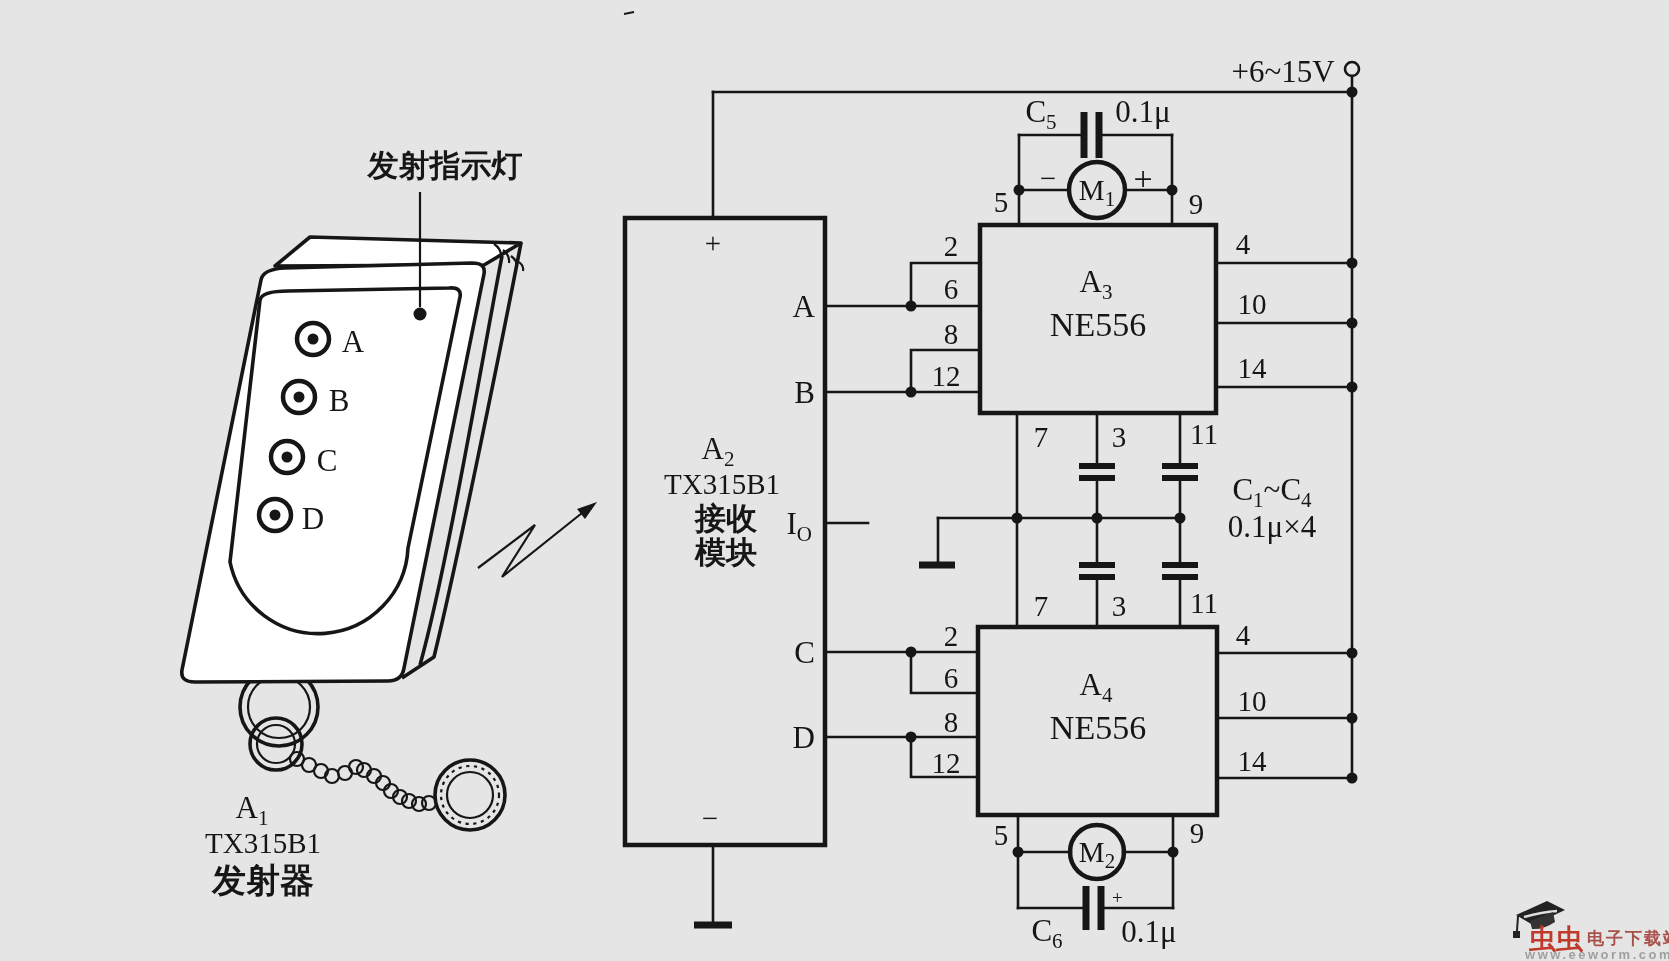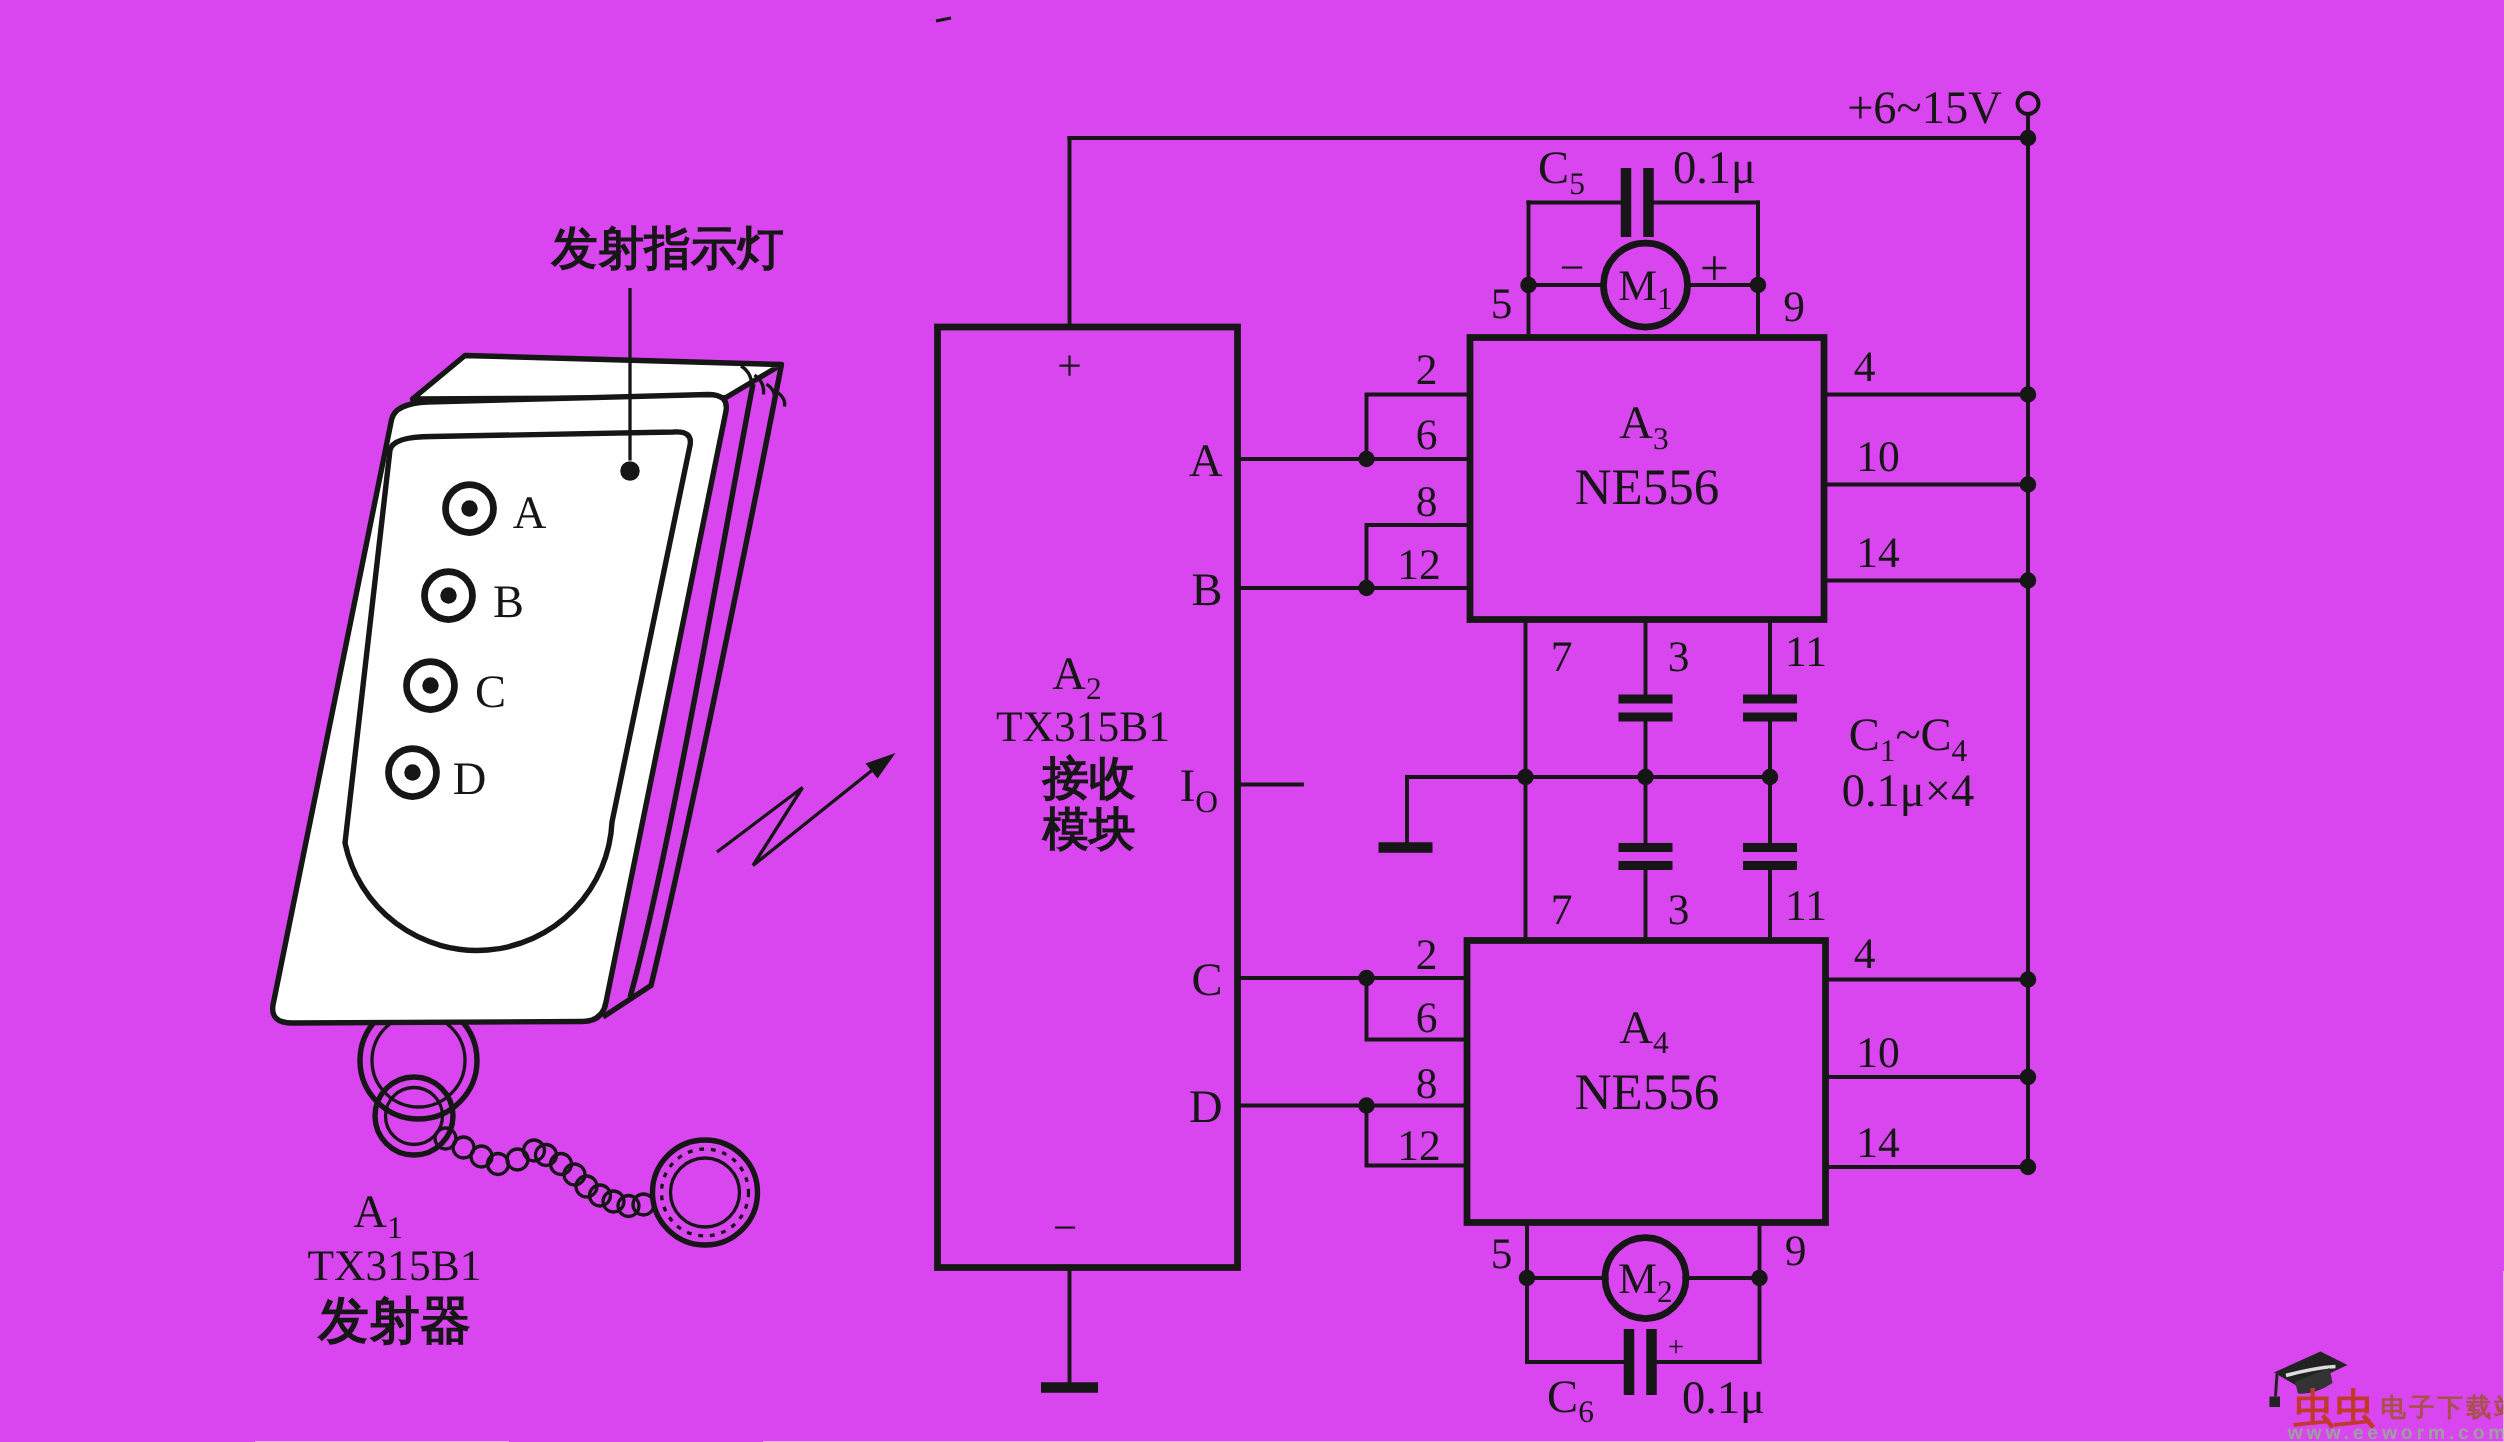--- a/index.html
+++ b/index.html
@@ -1,16 +1,16 @@
 <!DOCTYPE html>
 <html><head>
 <meta charset="utf-8">
 <style>
   html,body{margin:0;padding:0;background:#fff;}
-  .stage{position:relative;width:1669px;height:961px;background:#d946ef;overflow:hidden;text-decoration:underline;}
+  .stage{position:relative;width:1669px;height:961px;background:#e5e5e5;overflow:hidden;text-decoration:underline;}
   svg{position:absolute;left:0;top:0;}
   .w{stroke:#161616;stroke-width:2.6;fill:none;stroke-linecap:square;}
   .box{stroke:#161616;stroke-width:4.5;fill:none;}
   .thin{stroke:#161616;stroke-width:2.2;fill:none;}
   .plateV{stroke:#161616;stroke-width:7;fill:none;}
   .plateH{stroke:#161616;stroke-width:6;fill:none;}
   .gnd{stroke:#161616;stroke-width:7;fill:none;}
   .dot{fill:#161616;stroke:none;}
   .dev{stroke:#161616;stroke-width:3.6;fill:none;stroke-linejoin:round;}
   .devfill{stroke:#161616;stroke-width:3.6;fill:#ffffff;stroke-linejoin:round;}

